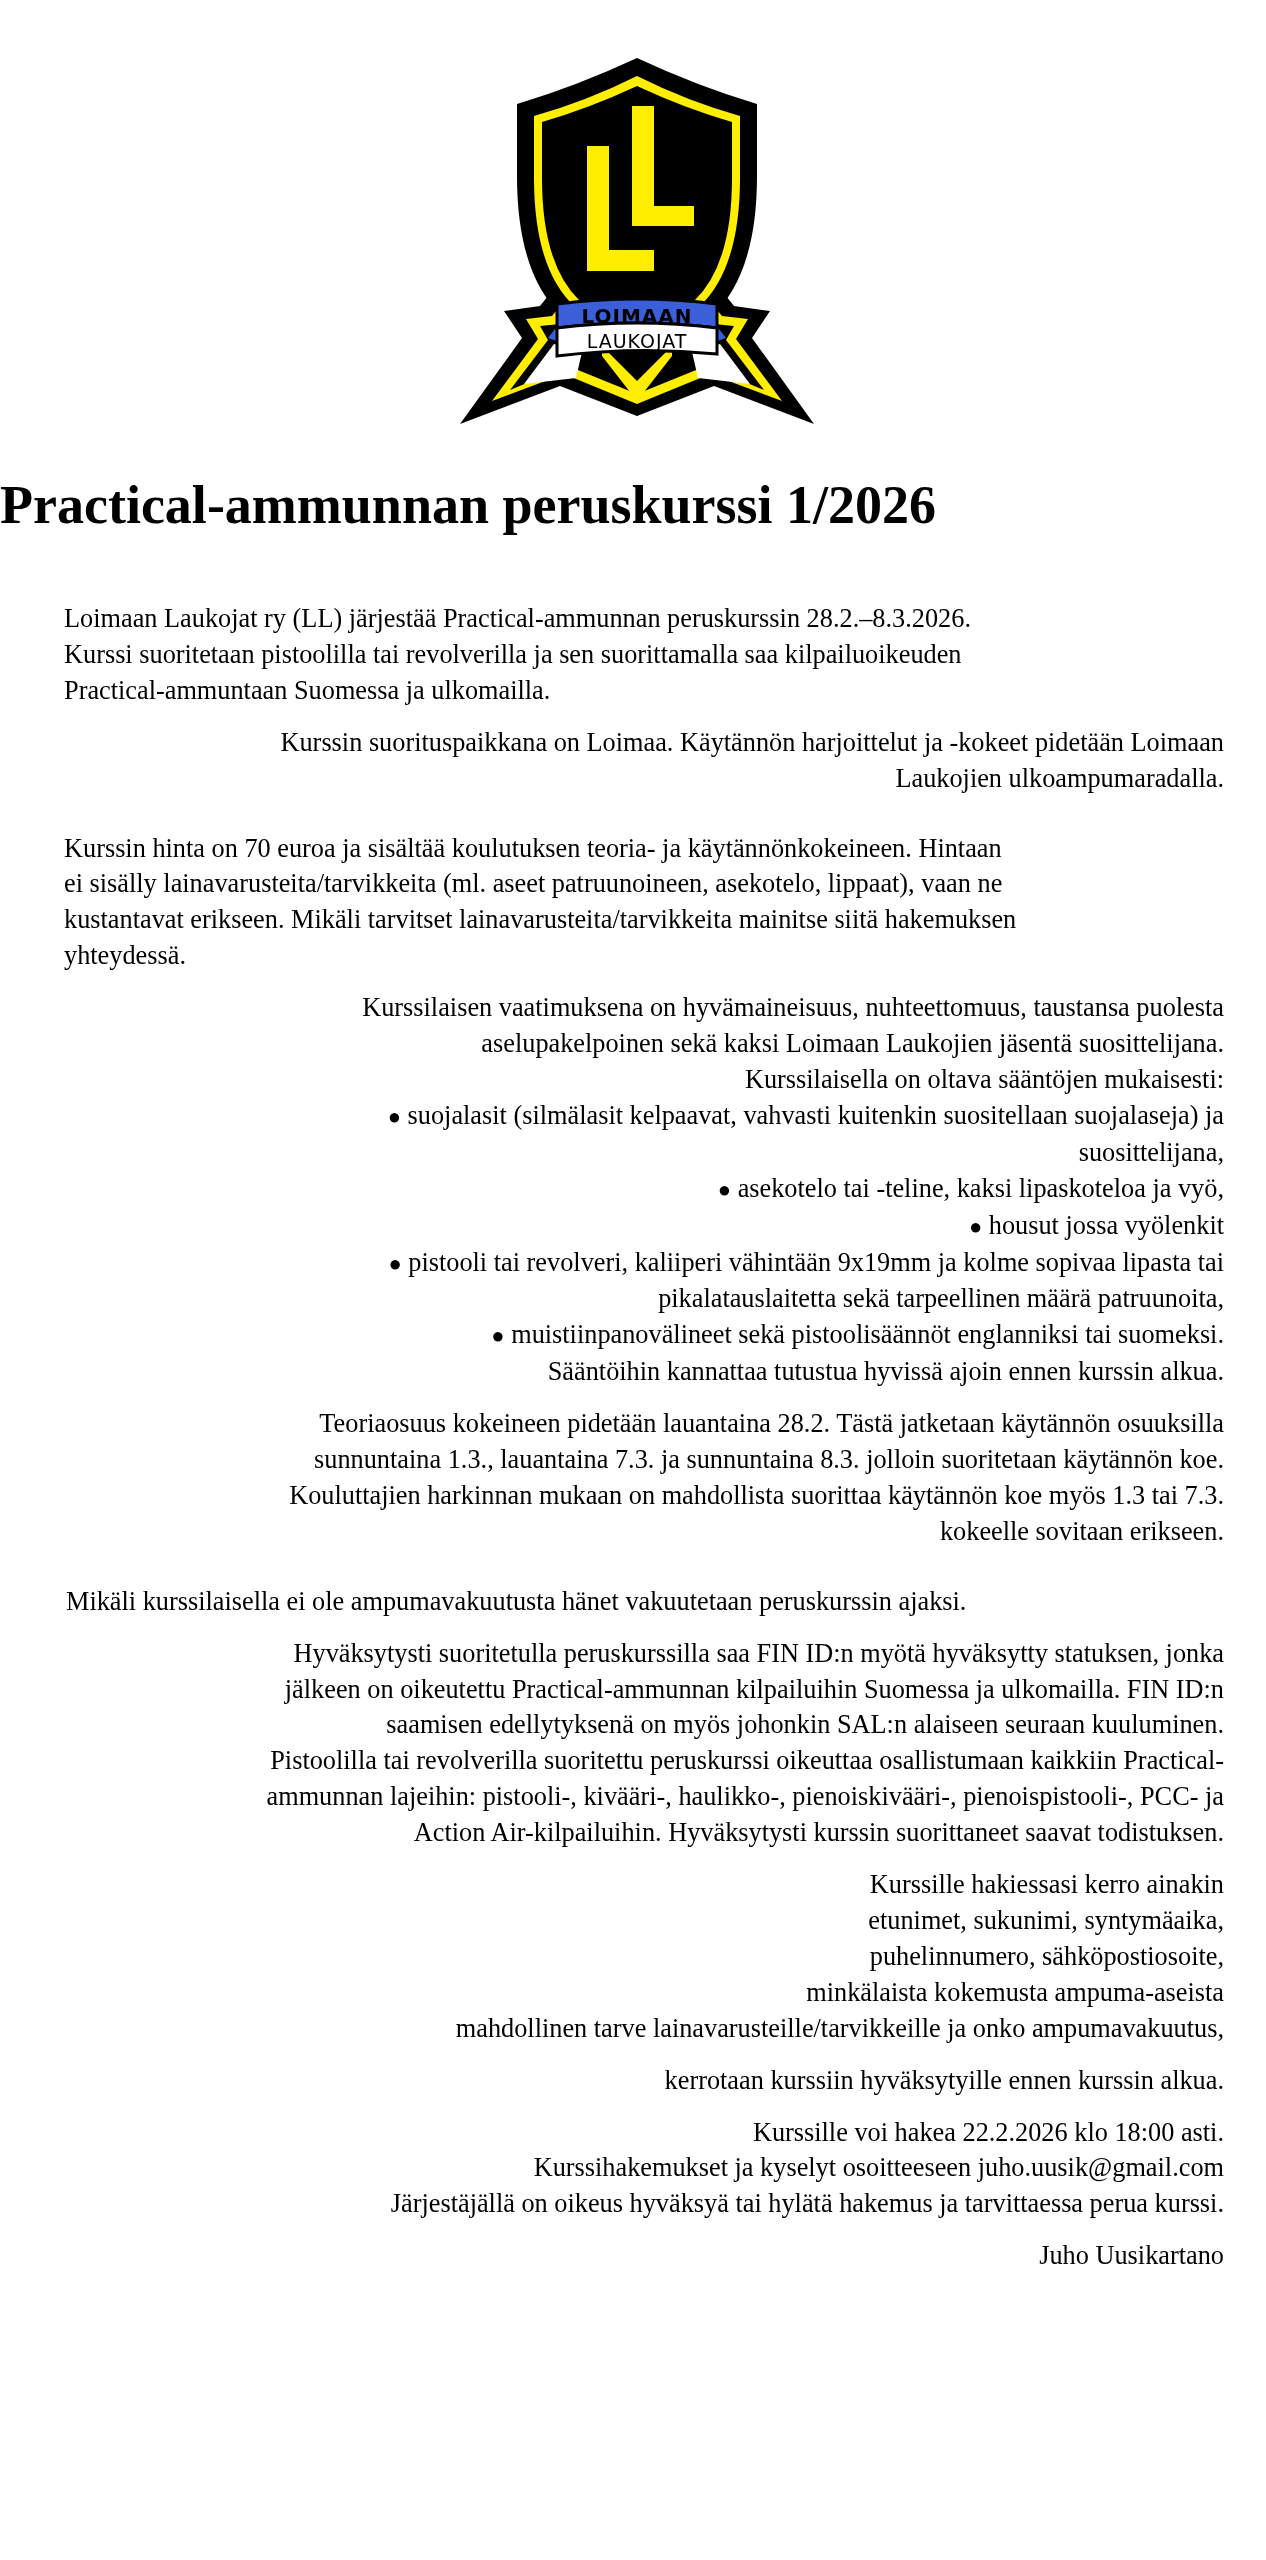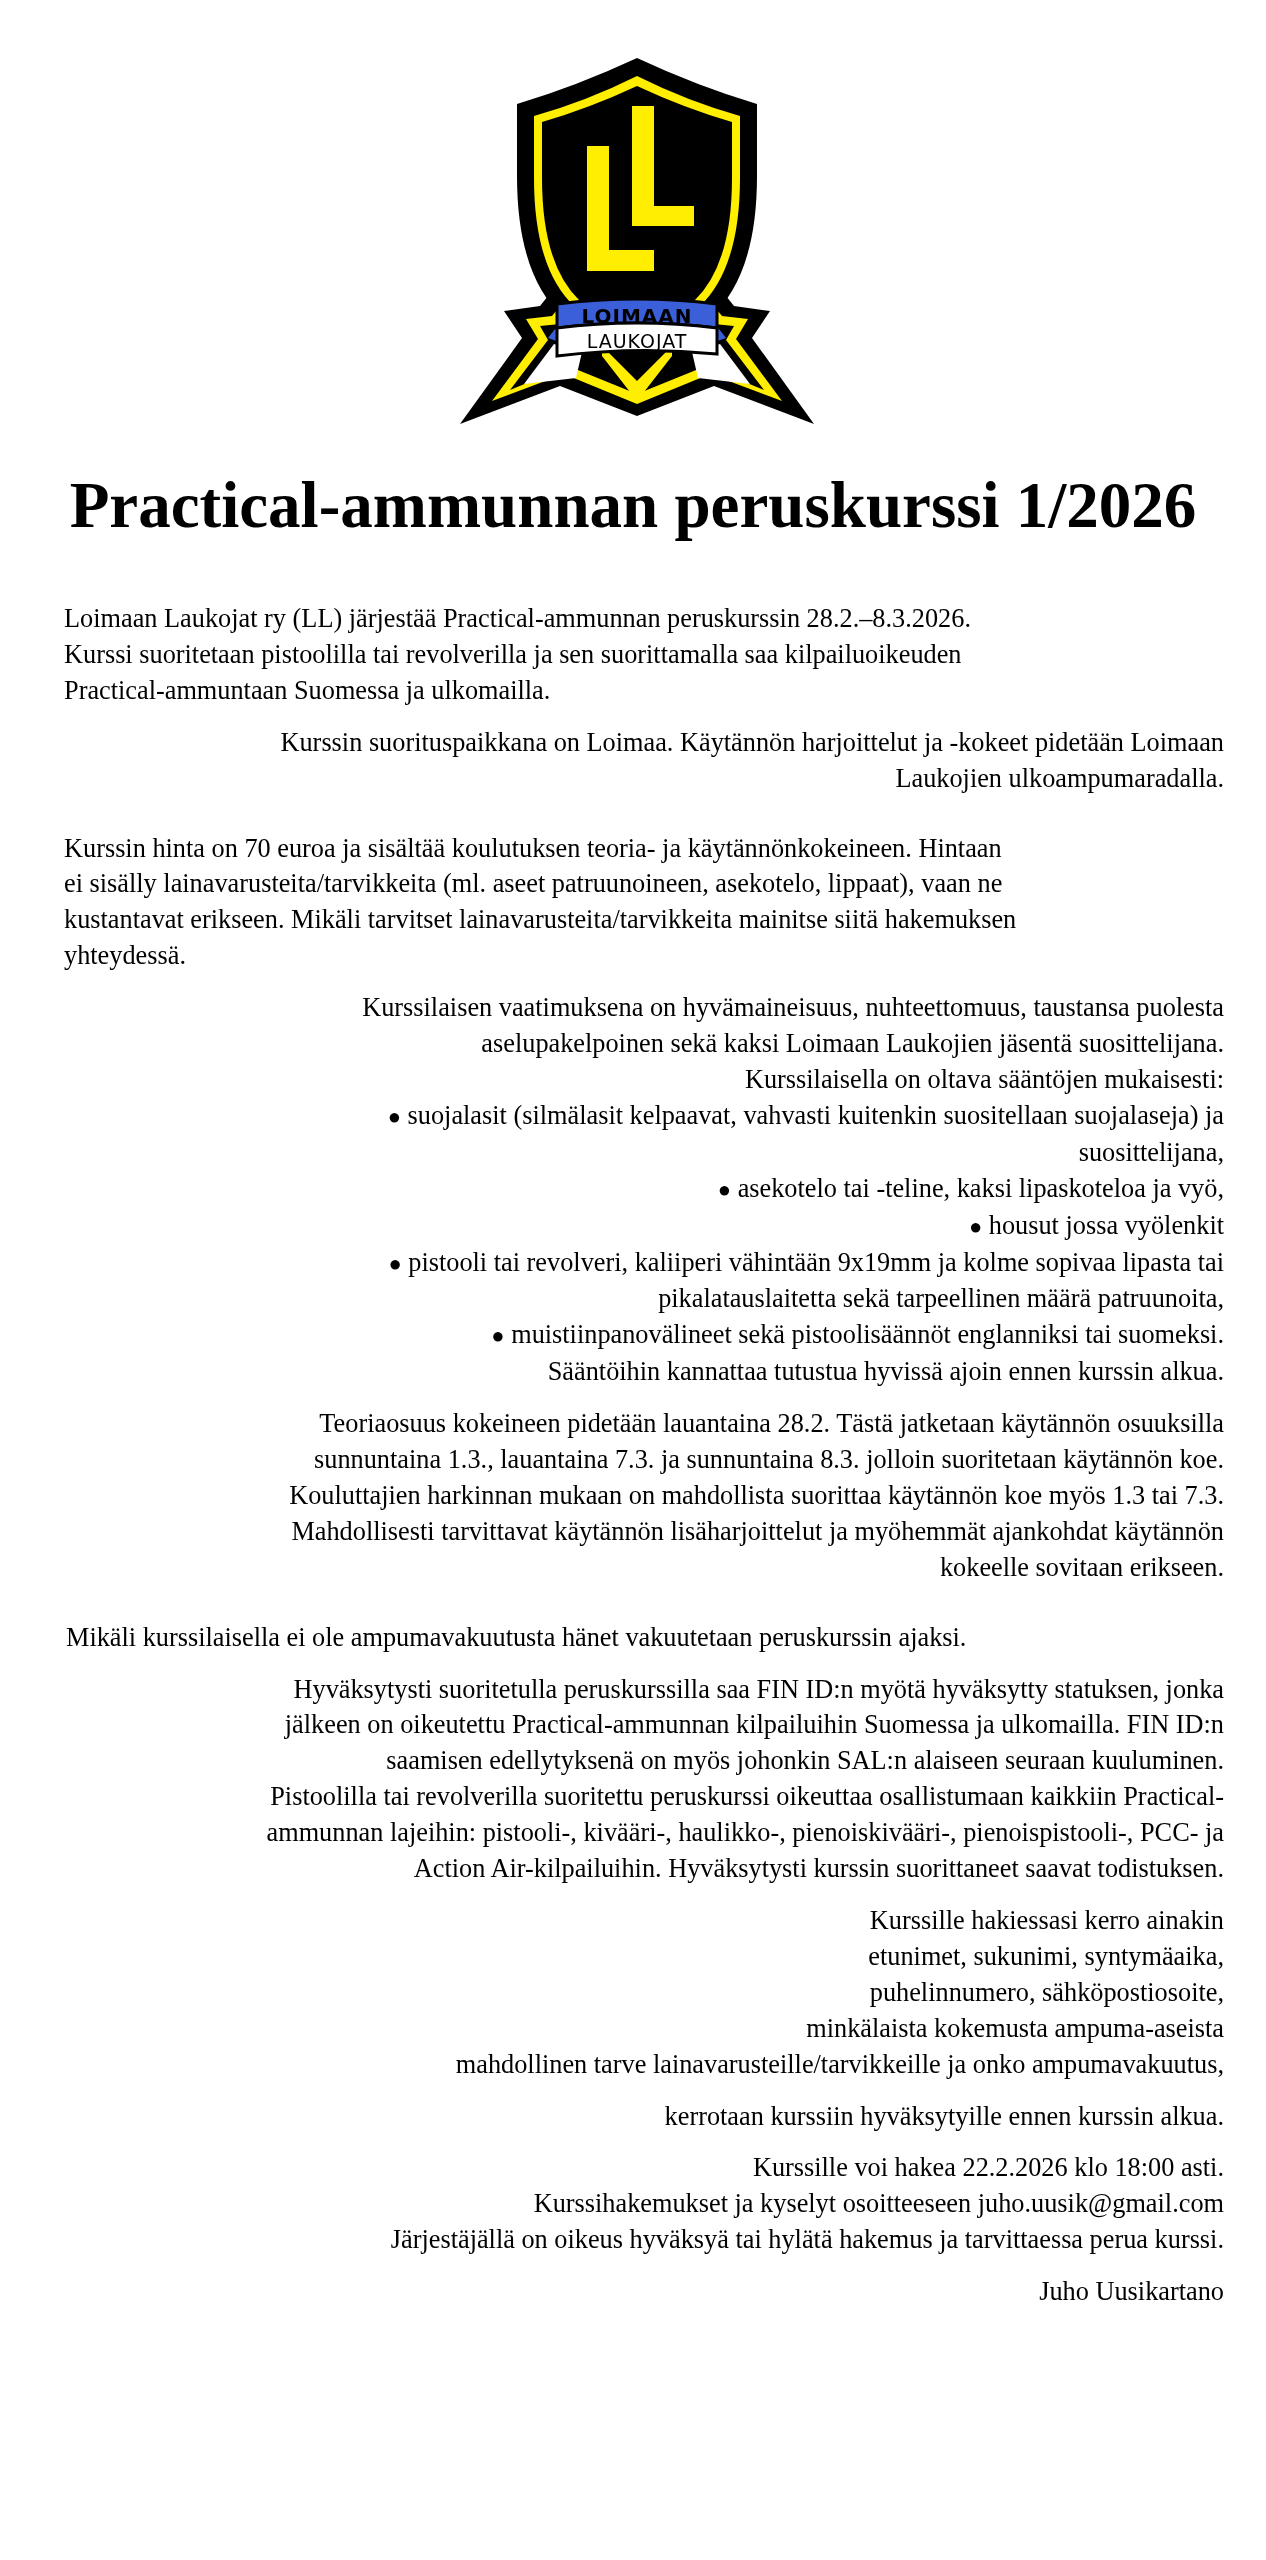--- a/index.html
+++ b/index.html
@@ -17,23 +17,23 @@
     top: 56px;
     width: 370px;
     height: 378px;
   }
   .logo-wrap svg { width: 100%; height: 100%; display: block; }
   .title {
     position: absolute;
     left: 0;
     top: 470px;
     width: 1266px;
-    text-align: center;
+    text-align: left;
     font-weight: bold;
-    font-size: 65px;
+    font-size: 54px;
     line-height: 70px;
     margin: 0;
     letter-spacing: 0px;
   }
   .content {
     position: absolute;
     left: 64px;
     top: 601px;
     width: 1160px;
     font-size: 26.3px;
@@ -129,21 +129,20 @@
         <span class="line"><span class="bullet-dot">●</span> <span>muistiinpanovälineet sekä pistoolisäännöt englanniksi tai suomeksi.</span></span>
       </li>
     </ul>
     <span class="line">Sääntöihin kannattaa tutustua hyvissä ajoin ennen kurssin alkua.</span>
   </div>
 
   <div class="para gap-blank">
     <span class="line">Teoriaosuus kokeineen pidetään lauantaina 28.2. Tästä jatketaan käytännön osuuksilla</span>
     <span class="line">sunnuntaina 1.3., lauantaina 7.3. ja sunnuntaina 8.3. jolloin suoritetaan käytännön koe.</span>
     <span class="line">Kouluttajien harkinnan mukaan on mahdollista suorittaa käytännön koe myös 1.3 tai 7.3.</span>
-    <span class="line">Mahdollisesti tarvittavat käytännön lisäharjoittelut ja myöhemmät ajankohdat käytännön</span>
     <span class="line">kokeelle sovitaan erikseen.</span>
   </div>
 
   <div class="para gap-small shift">
     <span class="line">Mikäli kurssilaisella ei ole ampumavakuutusta hänet vakuutetaan peruskurssin ajaksi.</span>
   </div>
 
   <div class="para gap-blank shift">
     <span class="line">Hyväksytysti suoritetulla peruskurssilla saa FIN ID:n myötä hyväksytty statuksen, jonka</span>
     <span class="line">jälkeen on oikeutettu Practical-ammunnan kilpailuihin Suomessa ja ulkomailla. FIN ID:n</span>

